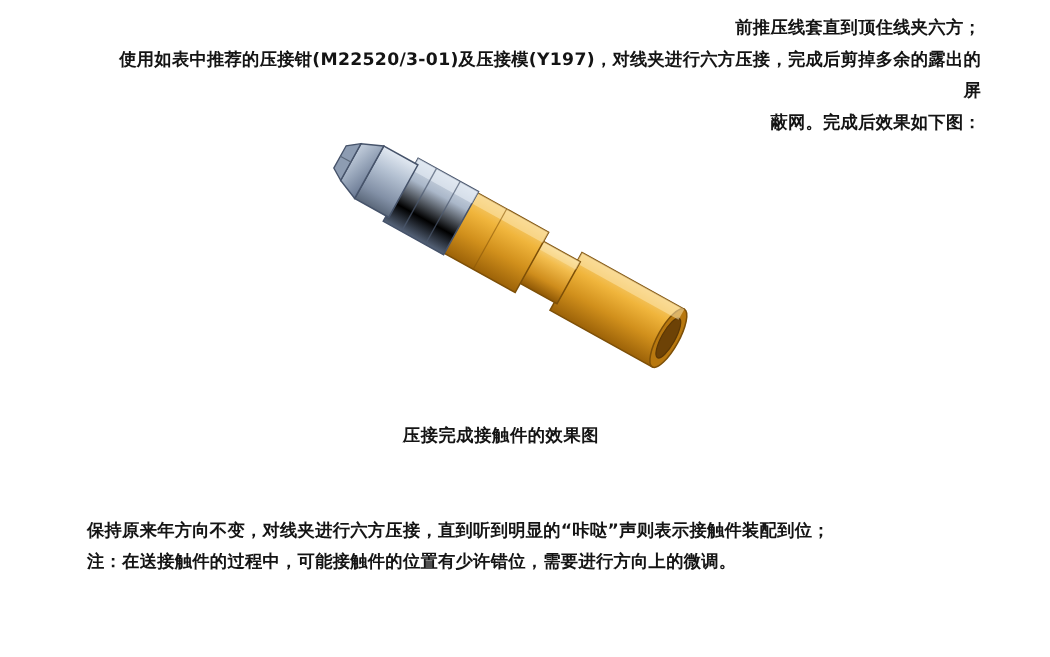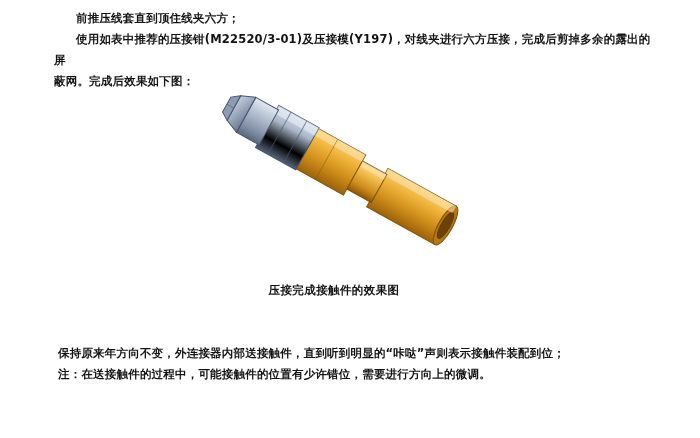--- a/index.html
+++ b/index.html
@@ -30,20 +30,21 @@
     white-space: nowrap;
   }
   .block-top {
     top: 8px;
     left: 54px;
     width: 600px;
     white-space: normal;
   }
   .block-top .line {
     display: block;
+    text-align: right;
   }
   .indent {
     text-indent: 22px;
   }
   .caption {
     position: absolute;
     top: 283px;
     left: 0;
     width: 668px;
     text-align: center;
@@ -152,17 +153,17 @@
           <line x1="14" y1="86" x2="6" y2="86" stroke="#5a6779" stroke-width="0.7"></line>
         </g>
 
       </g>
     </svg>
   </div>
 
   <div class="caption">压接完成接触件的效果图</div>
 
   <div class="para block-bottom">
-    <span class="line indent">保持原来年方向不变，外连接器内部送接触件，直到听到明显的“咔哒”声则表示接触件装配到位；</span>
+    <span class="line indent">保持原来年方向不变，对线夹进行六方压接，直到听到明显的“咔哒”声则表示接触件装配到位；</span>
     <span class="line indent">注：在送接触件的过程中，可能接触件的位置有少许错位，需要进行方向上的微调。</span>
   </div>
 
 </div>
 
 </body></html>

